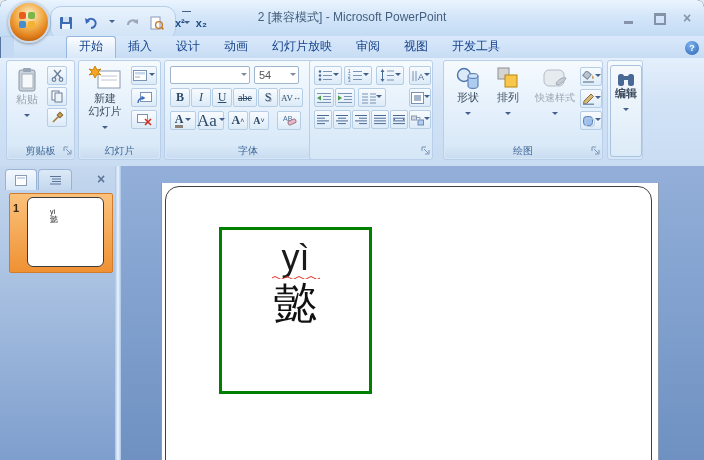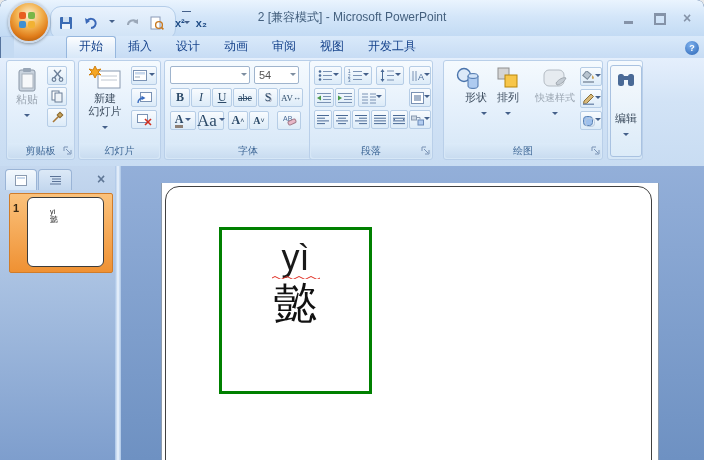--- a/index.html
+++ b/index.html
@@ -155,20 +155,21 @@
         <i class="o4"></i>
     </span>
   </div>
 
   <div class="tabstrip">
     <div class="tabs">
       <div class="tab active">开始</div>
       <div class="tab">插入</div>
       <div class="tab">设计</div>
       <div class="tab">动画</div>
+      <div class="tab">幻灯片放映</div>
       <div class="tab">审阅</div>
       <div class="tab">视图</div>
       <div class="tab">开发工具</div>
     </div>
   </div>
   <div class="helpbtn">?</div>
 
   <div class="ribbon">
 
     <div class="grp" style="left:6px;width:69px;">
@@ -428,30 +429,29 @@
         <span class="tri"></span>
       </div>
       <div class="mb" style="left:99px;top:49px;width:22px;">
         <svg width="13" height="12" viewBox="0 0 13 12">
           <rect x="0.5" y="2" width="5" height="4" fill="#cdd8e4" stroke="#8a9ab0"></rect>
           <rect x="7" y="6" width="5.5" height="5" fill="#b3cdf0" stroke="#6a8ab8"></rect>
           <path d="M6 3.5 L9 3.5 L9 5.5" stroke="#8a9ab0" fill="none"></path>
         </svg>
         <span class="tri"></span>
       </div>
-      <div class="glbl">段落</div>
       <span class="lnch">
         <svg width="11" height="12" viewBox="0 0 11 12">
             <path d="M2 2 h4 M2 2 v4 M4 4 l4 4 M9 5 v4 h-4" stroke="#7a93b5" fill="none"></path>
           </svg>
       </span>
     </div>
 
     <div class="grp" style="left:443px;width:160px;">
-      <div class="bigbtn" style="left:4px;top:2px;width:38px;height:78px;text-align:right;">
+      <div class="bigbtn" style="left:4px;top:2px;width:38px;height:78px;">
         <svg width="24" height="24" viewBox="0 0 24 24" style="margin:3px auto 0;">
           <circle cx="8" cy="8" r="6.5" fill="#dce9f8" stroke="#4a74ac" stroke-width="1.4"></circle>
           <path d="M12 9 v10 a5 2.4 0 0 0 10 0 v-10" fill="#aecbf0" stroke="#4a74ac"></path>
           <ellipse cx="17" cy="9" rx="5" ry="2.4" fill="#cfe2f8" stroke="#4a74ac"></ellipse>
         </svg>
         <div class="blab">形状</div>
         <span class="tri ddm"></span>
       </div>
       <div class="bigbtn" style="left:84px;top:2px;width:52px;height:78px;">
         <svg width="26" height="24" viewBox="0 0 26 24" style="margin:3px auto 0;">
@@ -499,21 +499,21 @@
       </span>
     </div>
 
     <div class="grp" style="left:607px;width:36px;">
       <div class="bigbtn" style="left:2px;top:4px;width:30px;height:90px;border:1px solid #a9c2e1;background:linear-gradient(#f6fafd,#dcebf8);">
         <svg width="18" height="15" viewBox="0 0 18 15" style="margin:6px auto 0;">
           <rect x="1" y="2" width="6" height="12" rx="2.5" fill="#4a6a96"></rect>
           <rect x="11" y="2" width="6" height="12" rx="2.5" fill="#4a6a96"></rect>
           <rect x="7" y="4" width="4" height="4" fill="#4a6a96"></rect>
         </svg>
-        <div class="blab" style="margin-top:25px;">编辑</div>
+        <div class="blab" style="margin-top:0;font-weight:bold;">编辑</div>
         <span class="tri ddm"></span>
       </div>
     </div>
   </div>
 
   <div class="leftpanel">
     <div class="ptab" style="left:5px;width:32px;">
       <svg width="12" height="11" viewBox="0 0 12 11">
         <rect x="0.5" y="0.5" width="11" height="10" fill="#fff" stroke="#8a9ab0"></rect>
         <rect x="2" y="2" width="8" height="2" fill="#c8d8ec"></rect>

